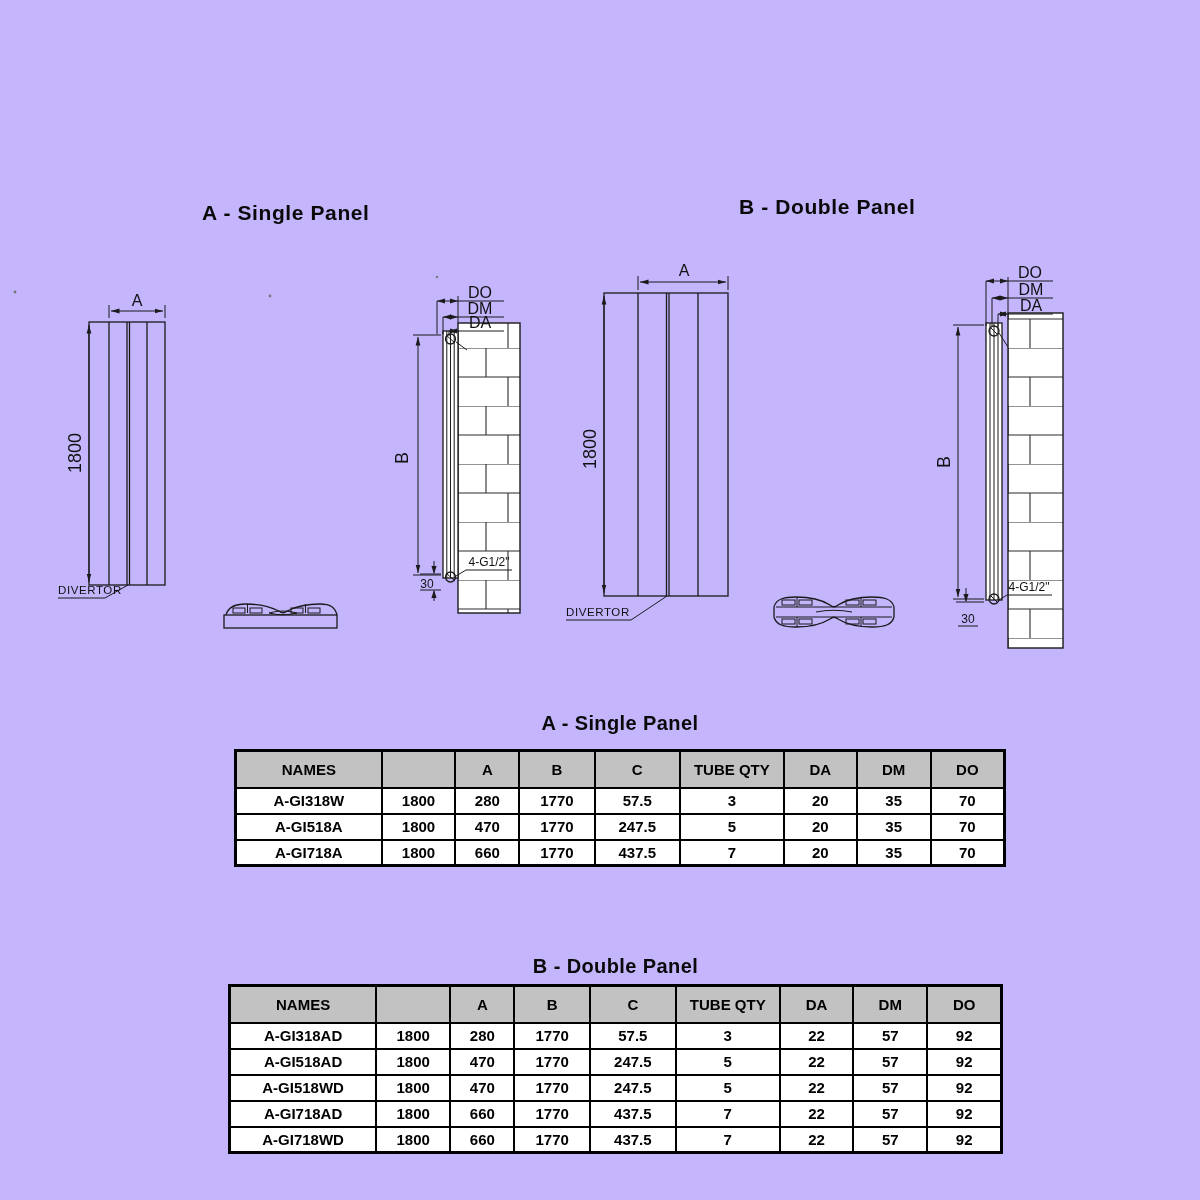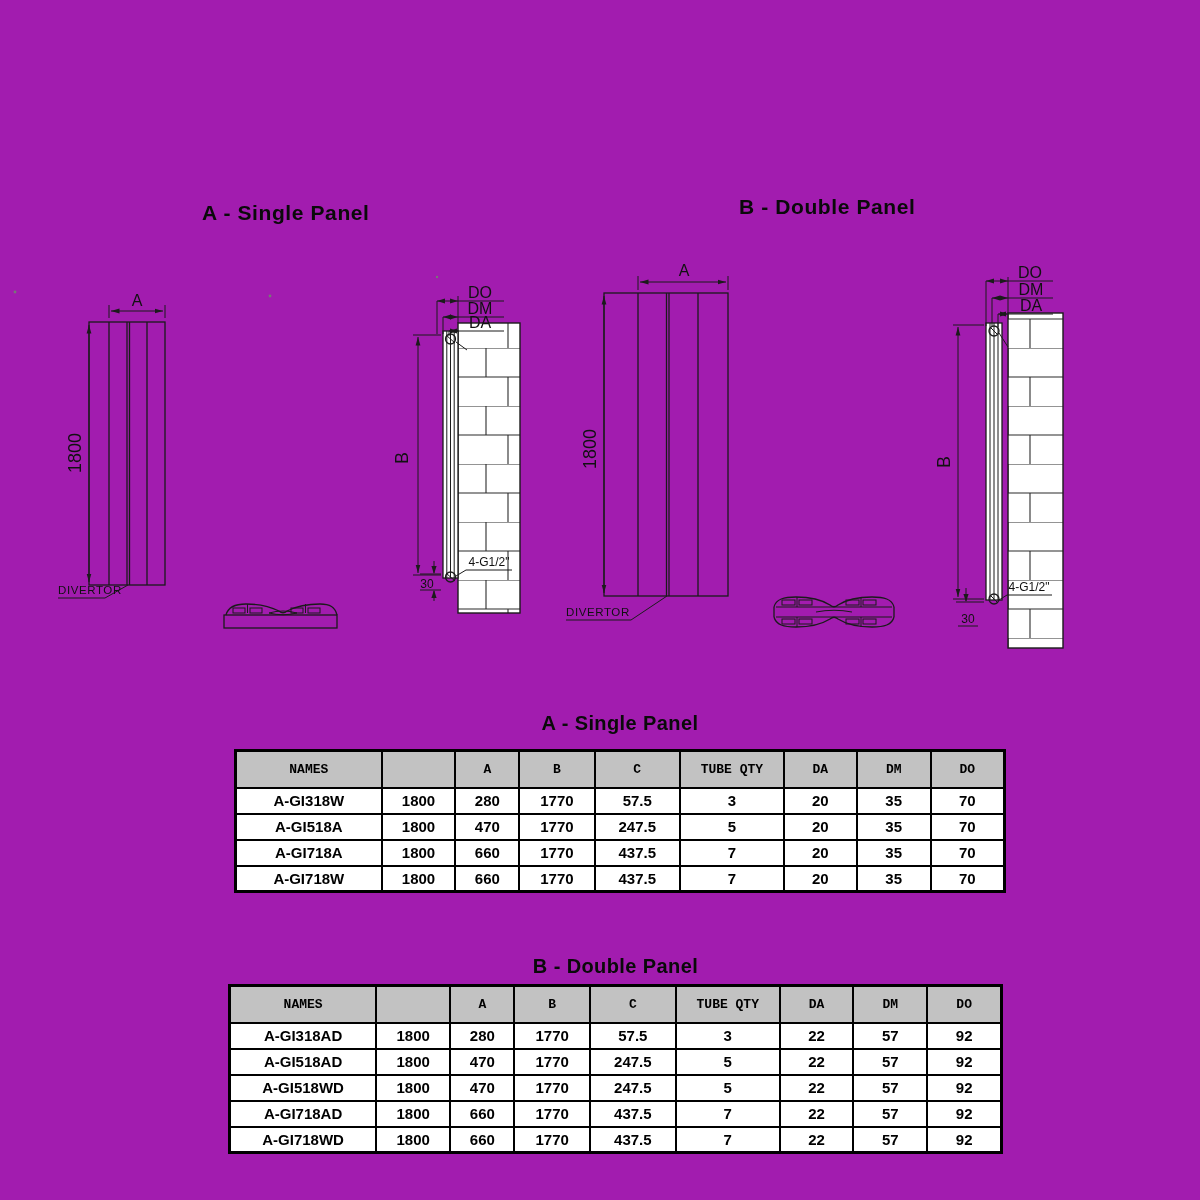--- a/index.html
+++ b/index.html
@@ -1,18 +1,18 @@
 <!DOCTYPE html>
 <html><head>
 <meta charset="utf-8">
 <style>
   * { margin:0; padding:0; box-sizing:border-box; }
   html,body { background:#ffffff; }
   body { width:1200px; height:1200px; font-family:"Liberation Sans", sans-serif; color:#000; }
-  .page { position:relative; width:1200px; height:1200px; background:#a21caf; overflow:hidden; }
+  .page { position:relative; width:1200px; height:1200px; background:#c4b5fd; overflow:hidden; }
 
   .drawing-title { position:absolute; font-weight:bold; font-size:21px; letter-spacing:0.6px; color:#0a0a0a; white-space:nowrap; }
   .t-single { left:202px; top:201px; }
   .t-double { left:739px; top:195px; }
 
   svg.drawings { position:absolute; left:0; top:0; }
   svg text { font-family:"Liberation Sans", sans-serif; fill:#111; }
   .dimtxt  { font-size:16px; }
   .dimtxt-lg { font-size:18px; }
   .smalltxt { font-size:11.5px; letter-spacing:0.6px; }
@@ -20,21 +20,21 @@
   .table-block { position:absolute; }
   .tb-a { left:234px; top:711px; width:772px; }
   .tb-b { left:228px; top:954px; width:775px; }
   .table-title { text-align:center; font-weight:bold; font-size:20px; letter-spacing:0.4px; line-height:25px; color:#0a0a0a; }
   .tb-a .table-title { margin-bottom:13px; }
   .tb-b .table-title { margin-bottom:5px; }
 
   table.spec { border-collapse:collapse; table-layout:fixed; width:100%; background:#fff; }
   table.spec { border:3px solid #000; }
   table.spec th, table.spec td { border:2px solid #000; text-align:center; vertical-align:middle; overflow:hidden; }
-  table.spec th { background:#c2c2c2; height:37px; font-size:13px; font-weight:bold;font-family:Liberation Mono, monospace; }
+  table.spec th { background:#c2c2c2; height:37px; font-size:15px; font-weight:bold; }
   table.spec td { height:26px; font-size:15px; font-weight:bold; }
 </style>
 </head>
 <body>
 
 <div class="page">
 
   <div class="drawing-title t-single">A - Single Panel</div>
   <div class="drawing-title t-double">B - Double Panel</div>
 
@@ -289,31 +289,20 @@
             <td>A-GI718A</td>
             <td>1800</td>
             <td>660</td>
             <td>1770</td>
             <td>437.5</td>
             <td>7</td>
             <td>20</td>
             <td>35</td>
             <td>70</td>
           </tr>
-          <tr>
-            <td>A-GI718W</td>
-            <td>1800</td>
-            <td>660</td>
-            <td>1770</td>
-            <td>437.5</td>
-            <td>7</td>
-            <td>20</td>
-            <td>35</td>
-            <td>70</td>
-          </tr>
         </tbody>
     </table>
   </div>
 
   <div class="table-block tb-b">
     <div class="table-title">B - Double Panel</div>
     <table class="spec">
       <colgroup>
         <col style="width:19%">
           <col style="width:9.6%">

